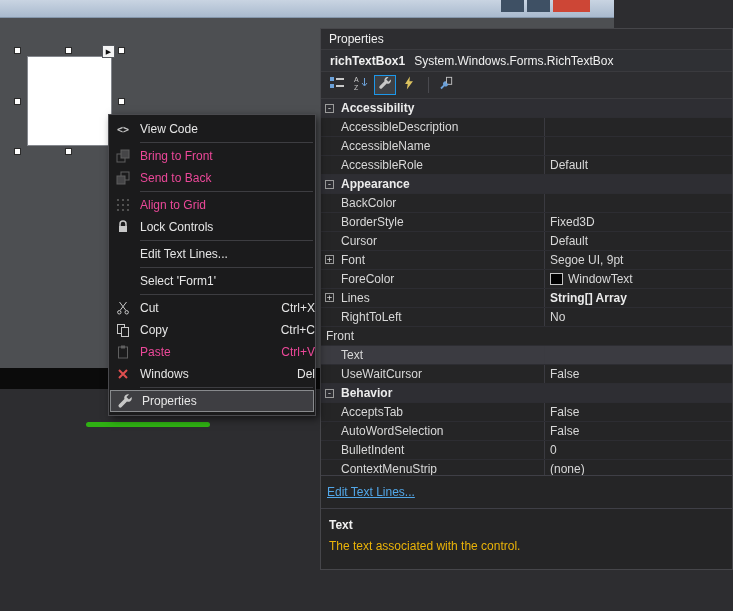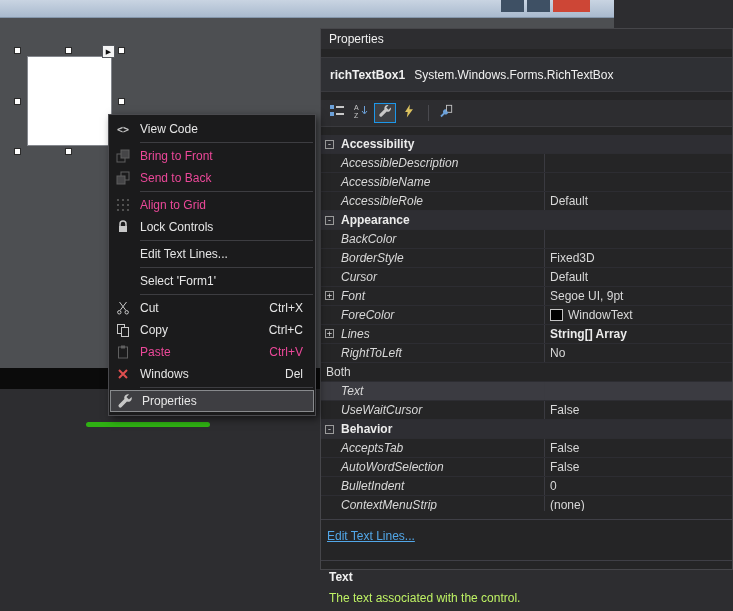--- a/index.html
+++ b/index.html
@@ -1,18 +1,18 @@
 <!DOCTYPE html>
 <html><head>
 <meta charset="utf-8">
 <style>
   html,body{margin:0;padding:0;background:#2d2d30;}
   #stage{position:relative;width:733px;height:611px;background:#2d2d30;overflow:hidden;
          font-family:"Liberation Sans",sans-serif;-webkit-font-smoothing:antialiased;}
-  .abs{position:absolute;gap:8px;}
+  .abs{position:absolute;}
 
   
   .titlebar{left:0;top:0;width:614px;height:17px;background:linear-gradient(#c9d4e2,#a9bace);border-bottom:1px solid #8496ab;}
   .tb-btn-win{position:absolute;top:0;height:12px;}
   .btn-min{left:501px;width:23px;background:#3e5064;}
   .btn-max{left:527px;width:23px;background:#3e5064;}
   .btn-close{left:553px;width:37px;background:#cd4636;}
 
   
   .designer{left:0;top:18px;width:614px;height:350px;background:#4d4f52;z-index:1;}
@@ -26,59 +26,59 @@
 
   
   .context-menu{left:108px;top:114px;width:208px;background:#1b1b1c;border:1px solid #4a4a4e;
                 box-sizing:border-box;padding:3px 0;z-index:6;box-shadow:3px 3px 8px rgba(0,0,0,.55);}
   .menu-item{height:22px;display:flex;align-items:center;color:#e6e6e6;font-size:12px;box-sizing:border-box;}
   .menu-item.disabled{color:#ec4899;}
   .menu-item.highlighted{background:#3e3e42;border:1px solid #888a8d;margin:0 1px;}
   .mi-icon{width:16px;height:16px;margin-left:6px;flex:none;display:flex;align-items:center;justify-content:center;}
   .mono-icon{font-family:"DejaVu Sans Mono",monospace;font-size:10px;font-weight:bold;color:#c5c5c5;}
   .mi-label{margin-left:9px;flex:1;white-space:nowrap;}
-  .mi-shortcut{margin-left:8px;margin-right:12px;white-space:nowrap;}
+  .mi-shortcut{margin-left:8px;margin-right:0;white-space:nowrap;}
   .menu-sep{height:1px;background:#3d3d41;margin:2px 2px 2px 31px;}
 
   
   .props-panel{left:320px;top:28px;width:413px;height:542px;background:#252526;border:1px solid #46464a;
                box-sizing:border-box;z-index:4;display:flex;flex-direction:column;}
   .pp-title{height:20px;line-height:20px;padding-left:8px;font-size:12px;color:#f0f0f0;background:#2d2d30;flex:none;}
-  .pp-object{height:35px;display:flex;align-items:center;background:#2f3034;border-top:1px solid #3a3a3e;
+  .pp-object{height:23px;display:flex;align-items:center;background:#2f3034;border-top:1px solid #3a3a3e;
              border-bottom:1px solid #3a3a3e;padding-left:9px;font-size:12px;color:#f0f0f0;flex:none;box-sizing:border-box;}
   .obj-name{font-weight:bold;}
   .obj-type{margin-left:9px;}
   .pp-toolbar{height:27px;display:flex;align-items:center;background:#2d2d30;padding-left:5px;flex:none;
               border-bottom:1px solid #3a3a3e;box-sizing:border-box;}
   .tb-btn{width:22px;height:20px;display:flex;align-items:center;justify-content:center;margin-right:2px;
           border:1px solid transparent;box-sizing:border-box;}
   .tb-btn.selected{background:#3e4044;border-color:#1c97ea;}
   .tb-sep{width:1px;height:16px;background:#4a4a4f;margin:0 6px;}
 
   .pp-grid{flex:none;height:376px;overflow:hidden;background:#252526;font-size:12px;}
   .g-row{height:19px;box-sizing:border-box;display:flex;border-bottom:1px solid #2d2d32;}
   .g-cat{align-items:center;background:#2e2e33;color:#ececec;font-weight:bold;}
   .gbox{width:9px;height:9px;border:1px solid #9b9b9b;box-sizing:border-box;line-height:7px;font-size:9px;
         text-align:center;color:#d6d6d6;display:inline-block;font-family:"DejaVu Sans Mono",monospace;font-weight:normal;}
   .g-cat .gbox{margin-left:4px;margin-right:7px;}
   .g-name{width:224px;flex:none;display:flex;align-items:center;padding-left:20px;box-sizing:border-box;
-          border-right:1px solid #3a3a40;color:#d8d8d8;position:relative;white-space:nowrap;overflow:hidden;font-style:italic;}
+          border-right:1px solid #3a3a40;color:#d8d8d8;position:relative;white-space:nowrap;overflow:hidden;}
   .g-name .gbox{position:absolute;left:4px;top:4px;}
   .g-value{flex:1;display:flex;align-items:center;padding-left:5px;color:#d8d8d8;overflow:hidden;white-space:nowrap;}
   .g-row.selected{background:#3b3b41;}
   .bold-val{font-weight:bold;color:#ebebeb;}
   .swatch{width:13px;height:12px;border:1px solid #7a7a7a;margin-right:5px;flex:none;box-sizing:border-box;}
   .sw-white{background:#ffffff;}
   .sw-black{background:#000000;border-color:#c4c4c4;}
 
   .pp-link-area{flex:none;height:32px;border-top:1px solid #3f3f46;display:flex;align-items:center;padding-left:6px;}
   .pp-link{color:#52a7e8;text-decoration:underline;font-size:12px;cursor:pointer;}
   .pp-desc{flex:1;border-top:1px solid #3f3f46;padding:9px 8px;}
   .desc-title{font-weight:bold;font-size:12px;color:#f0f0f0;margin-bottom:7px;}
-  .desc-text{font-size:12px;color:#bef264;}
+  .desc-text{font-size:12px;color:#eab308;}
 </style>
 </head>
 <body>
 
 <div id="stage">
 
   <div class="abs titlebar">
     <div class="tb-btn-win btn-min"></div>
     <div class="tb-btn-win btn-max"></div>
     <div class="tb-btn-win btn-close"></div>
@@ -353,21 +353,21 @@
       <div class="g-row">
         <div class="g-name">
             <span>RightToLeft</span>
           </div>
         <div class="g-value">
             <span>No</span>
           </div>
       </div>
       <div class="g-row">
         <div class="g-value">
-            <span>Both</span>
+            <span>Front</span>
           </div>
       </div>
       <div class="g-row selected">
         <div class="g-name">
             <span>Text</span>
           </div>
         <div class="g-value">
             <span></span>
           </div>
       </div>

